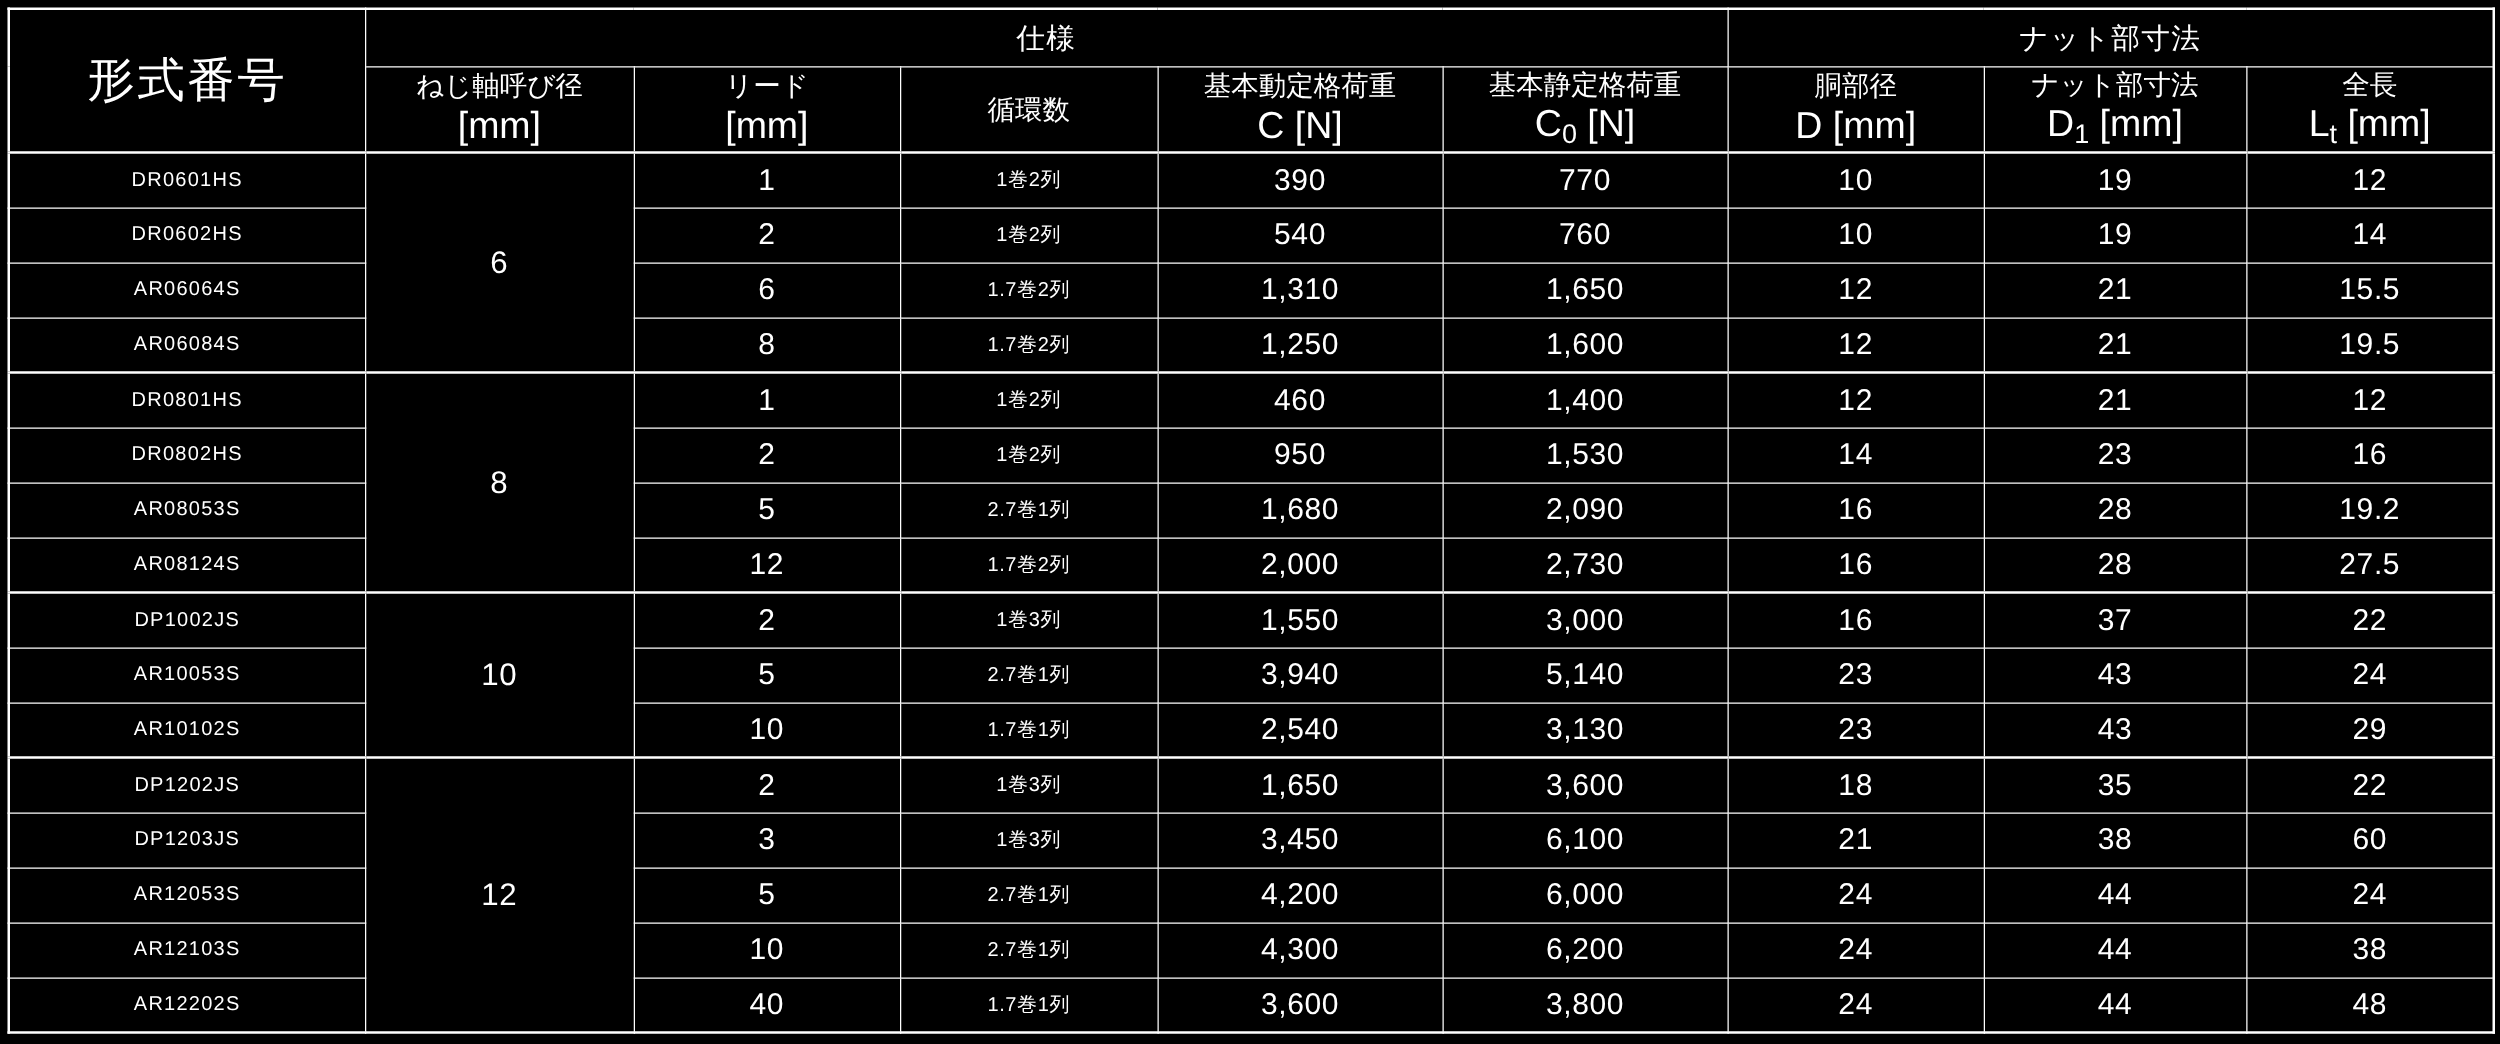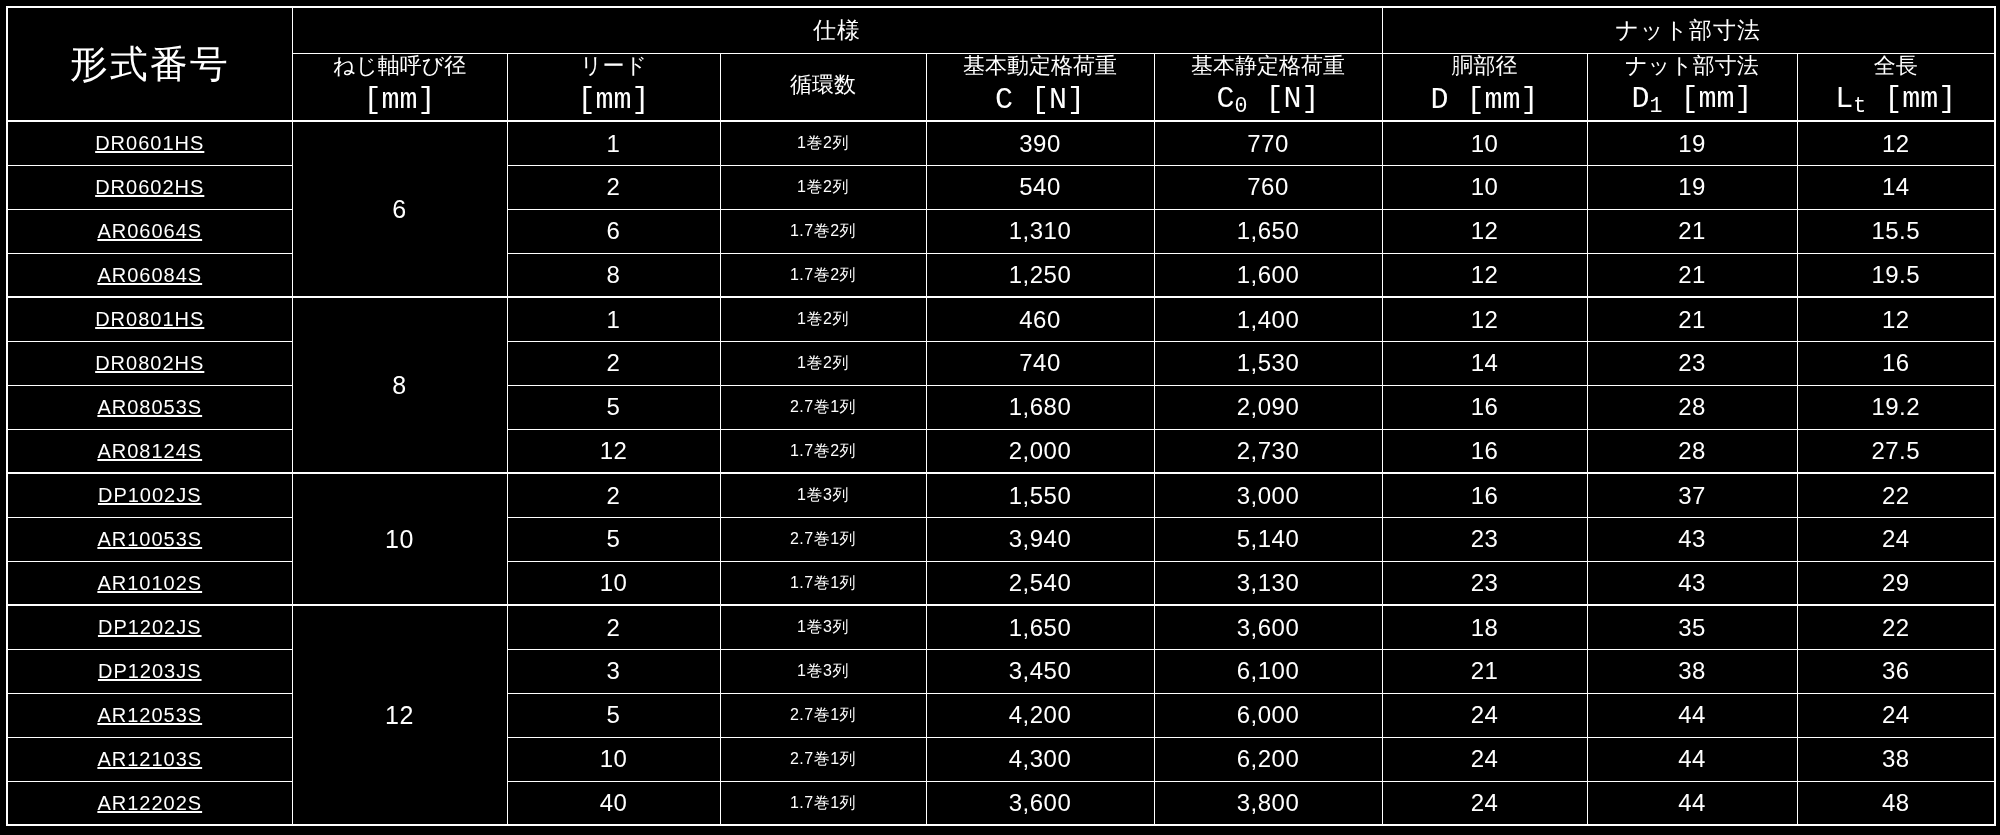--- a/index.html
+++ b/index.html
@@ -50,21 +50,20 @@
   
   .hdr-group {
     height: 46px;
     font-size: 23px;
     letter-spacing: 1px;
   }
   .hdr-sub {
     height: 64px;
     font-size: 22px;
     line-height: 1.25;
-    font-family: Liberation Mono, monospace;
   }
   .hdr-model {
     font-size: 38px;
     letter-spacing: 2px;
   }
   .hdr-sub .unit {
     display: block;
     font-size: 30px;
   }
   sub {
@@ -74,23 +73,22 @@
 
   
   tbody tr {
     height: 44px;
   }
   tbody td {
     font-size: 24px;
     letter-spacing: 0.5px;
   }
   td.model {
-    font-size: 20px;
+    font-size: 16px;
     letter-spacing: 1px;
-    text-decoration: underline;
   }
   td.dia {
     font-size: 25px;
   }
   td.circ {
     font-size: 16px;
   }
   
   tr.group-start td {
     border-top: 2px solid #ffffff;
@@ -205,21 +203,21 @@
           <td>460</td>
           <td>1,400</td>
           <td>12</td>
           <td>21</td>
           <td>12</td>
         </tr>
         <tr>
           <td class="model">DR0802HS</td>
           <td>2</td>
           <td class="circ">1巻2列</td>
-          <td>740</td>
+          <td>950</td>
           <td>1,530</td>
           <td>14</td>
           <td>23</td>
           <td>16</td>
         </tr>
         <tr>
           <td class="model">AR08053S</td>
           <td>5</td>
           <td class="circ">2.7巻1列</td>
           <td>1,680</td>
@@ -281,21 +279,21 @@
           <td>22</td>
         </tr>
         <tr>
           <td class="model">DP1203JS</td>
           <td>3</td>
           <td class="circ">1巻3列</td>
           <td>3,450</td>
           <td>6,100</td>
           <td>21</td>
           <td>38</td>
-          <td>36</td>
+          <td>60</td>
         </tr>
         <tr>
           <td class="model">AR12053S</td>
           <td>5</td>
           <td class="circ">2.7巻1列</td>
           <td>4,200</td>
           <td>6,000</td>
           <td>24</td>
           <td>44</td>
           <td>24</td>

